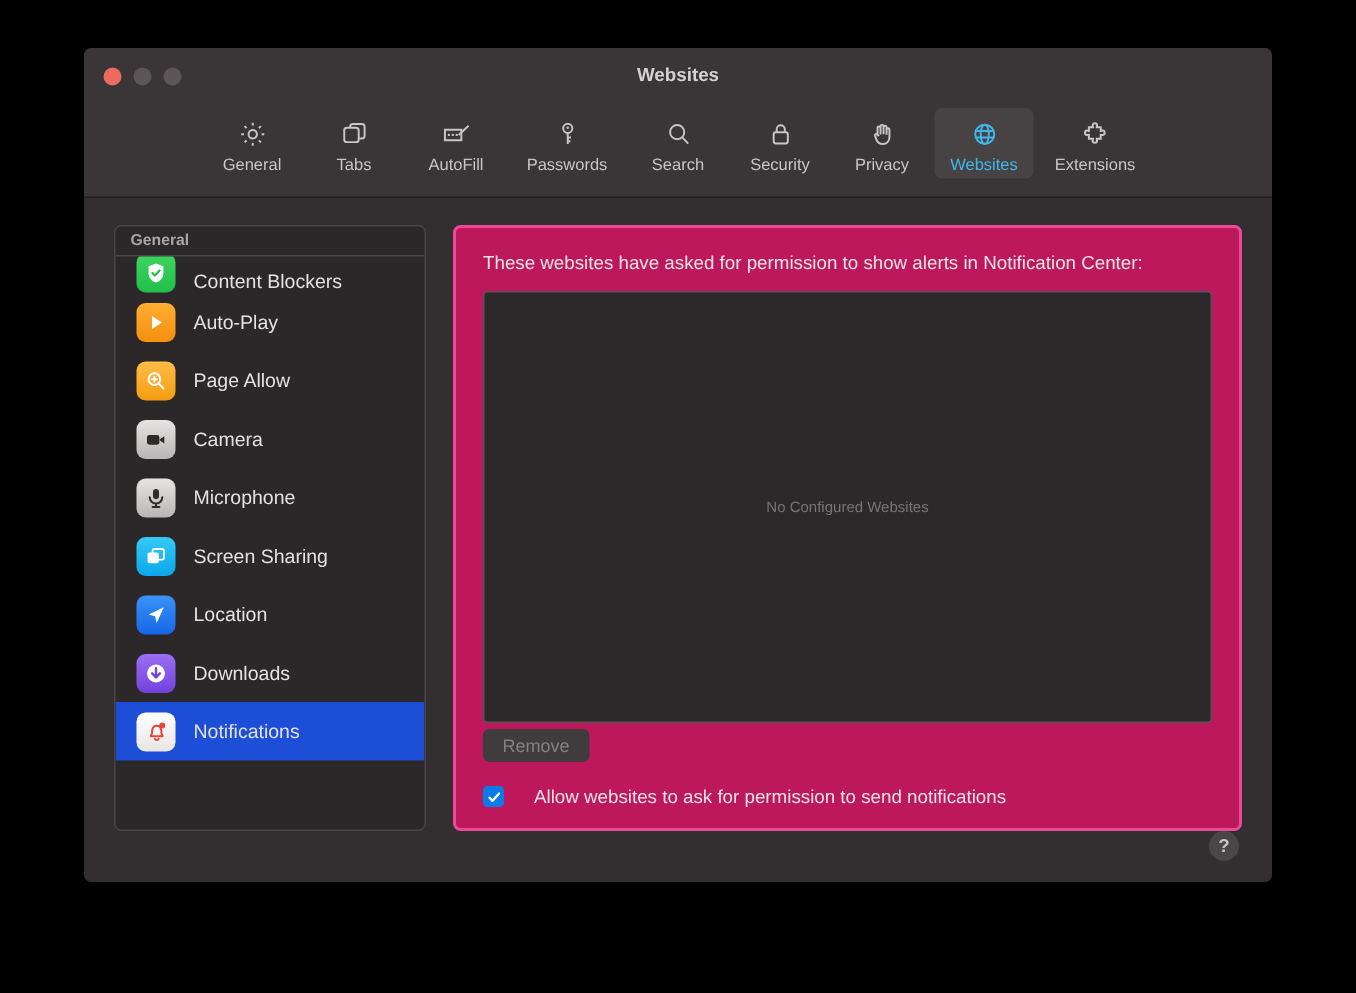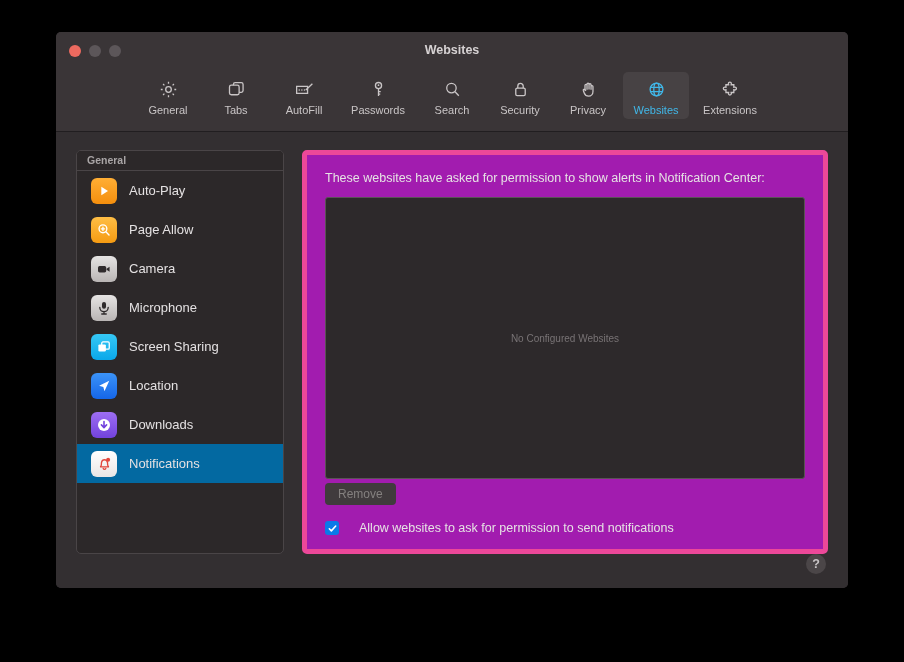--- a/index.html
+++ b/index.html
@@ -101,38 +101,38 @@
     background: #2c2829;
   }
   .sb-list { flex: 1; overflow: hidden; }
   .sb-row {
     height: 39px;
     display: flex; align-items: center;
     gap: 12px;
     padding-left: 14px;
     cursor: default;
   }
-  .sb-row.selected { background: #0369a1; text-align: right; }
+  .sb-row.selected { background: #1d4ed8; text-align: right; }
   .sb-row.partial { height: 24px; align-items: flex-end; }
   .sb-label { font-size: 13px; color: #e4e1e2; }
   .sb-icon {
     width: 26px; height: 26px;
     border-radius: 6px;
     flex: 0 0 26px;
     display: flex; align-items: center; justify-content: center;
     position: relative;
     overflow: hidden;
   }
 
   
   .content {
     flex: 1;
     height: 404px;
-    background: #a21caf;
-    border: 5px solid #ec4899;
+    background: #be185d;
+    border: 2px solid #ec4899;
     border-radius: 5px;
     padding: 16px 18px 14px 18px;
     display: flex; flex-direction: column;
   }
   .content-title {
     font-size: 12.5px;
     color: #e6e3e4;
     margin-bottom: 12px;
   }
   .listbox {
@@ -294,20 +294,29 @@
     </div>
 
   </div>
 
   <div class="body">
 
     <div class="sidebar">
       <div class="sb-header">General</div>
       <div class="sb-list">
 
+        <div class="sb-row partial">
+          <span class="sb-icon" style="background:linear-gradient(#3ed35f,#21c04a);">
+            <svg width="18" height="18" viewBox="0 0 24 24" fill="none">
+              <path d="M12 3.5l6.6 2.4v6c0 4.2-2.8 7.4-6.6 8.6-3.8-1.2-6.6-4.4-6.6-8.6v-6z" fill="#ffffff"></path>
+              <path d="M8.8 12l2.2 2.2 4.2-4.4" stroke="#21c04a" stroke-width="2" stroke-linecap="round" stroke-linejoin="round"></path>
+            </svg>
+          </span>
+          <span class="sb-label">Content Blockers</span>
+        </div>
 
         <div class="sb-row">
           <span class="sb-icon" style="background:linear-gradient(#ffae34,#f58f0d);">
             <svg width="16" height="16" viewBox="0 0 24 24">
                 <path d="M8 5.5l10 6.5-10 6.5z" fill="#ffffff"></path>
               </svg>
           </span>
           <span class="sb-label">Auto-Play</span>
         </div>
 

